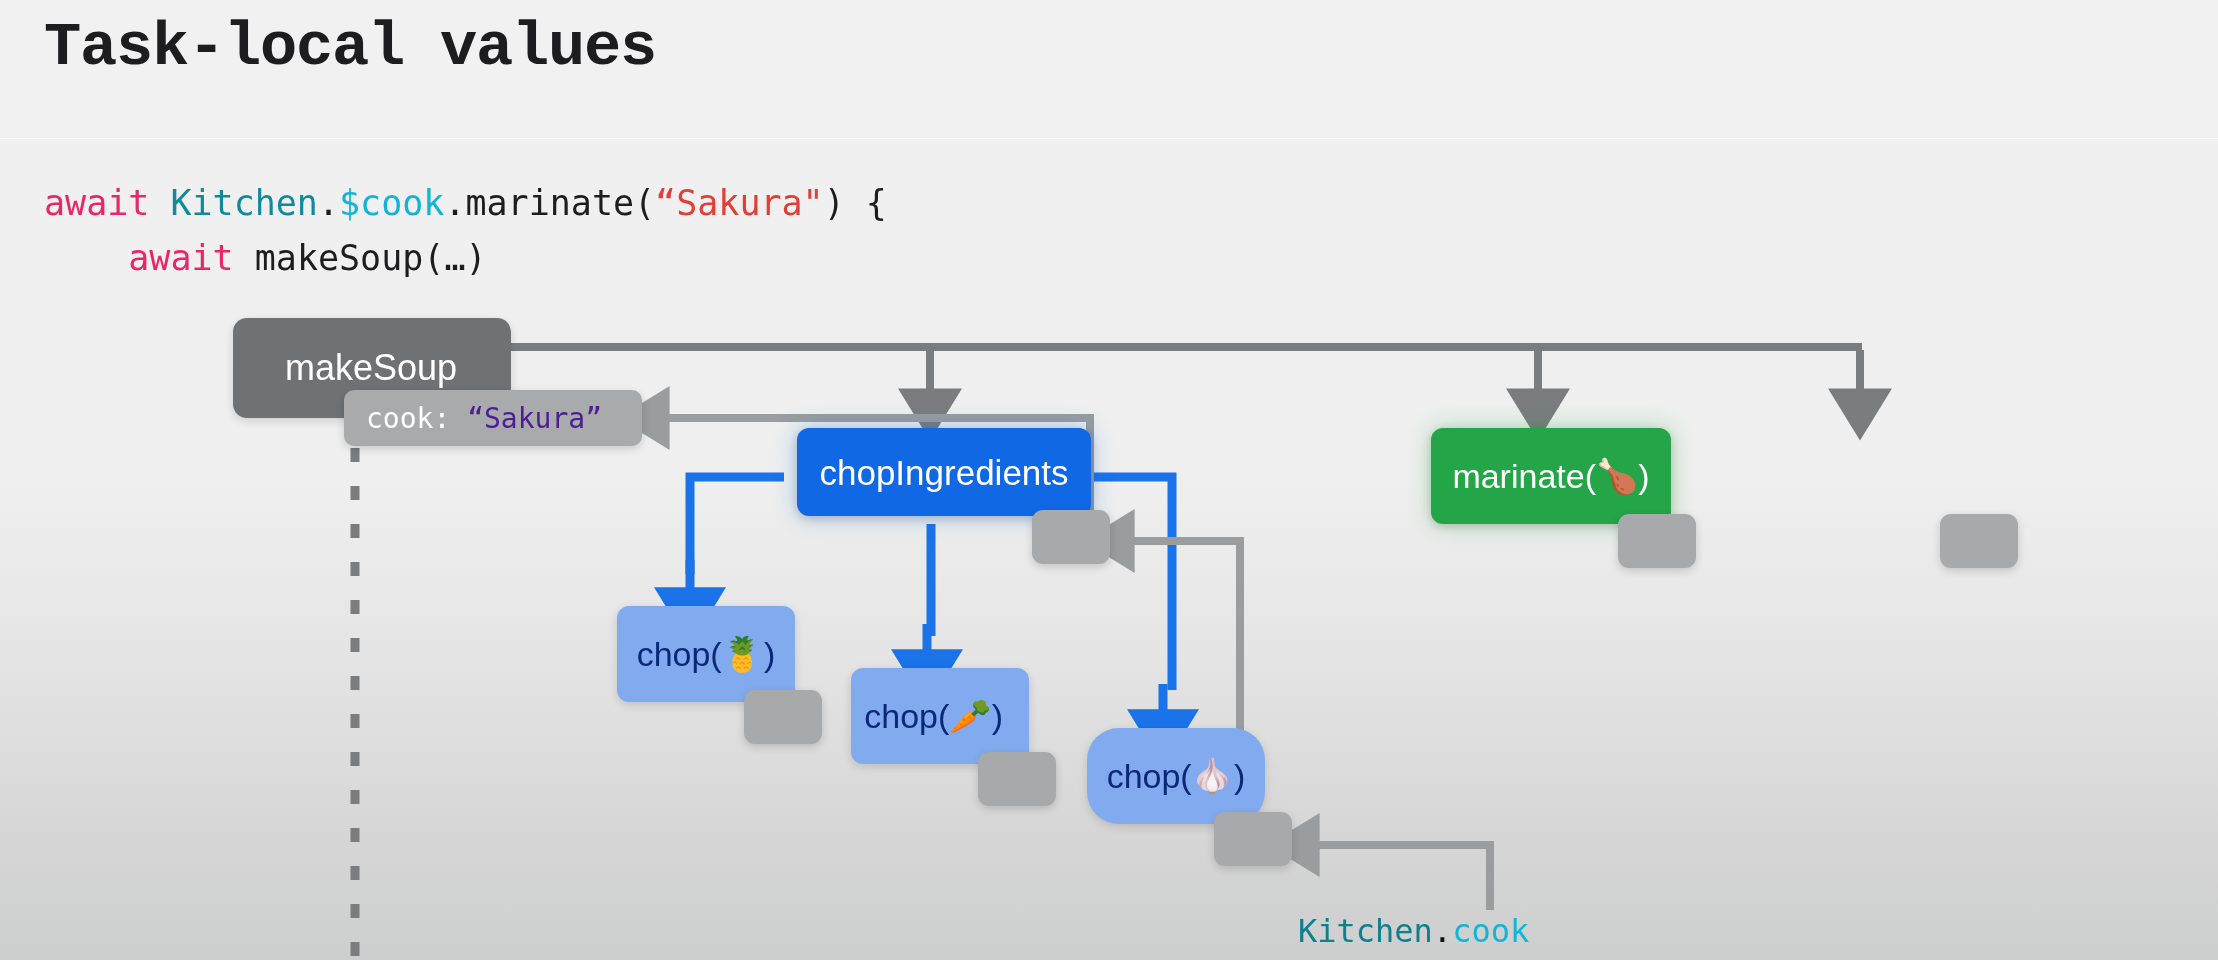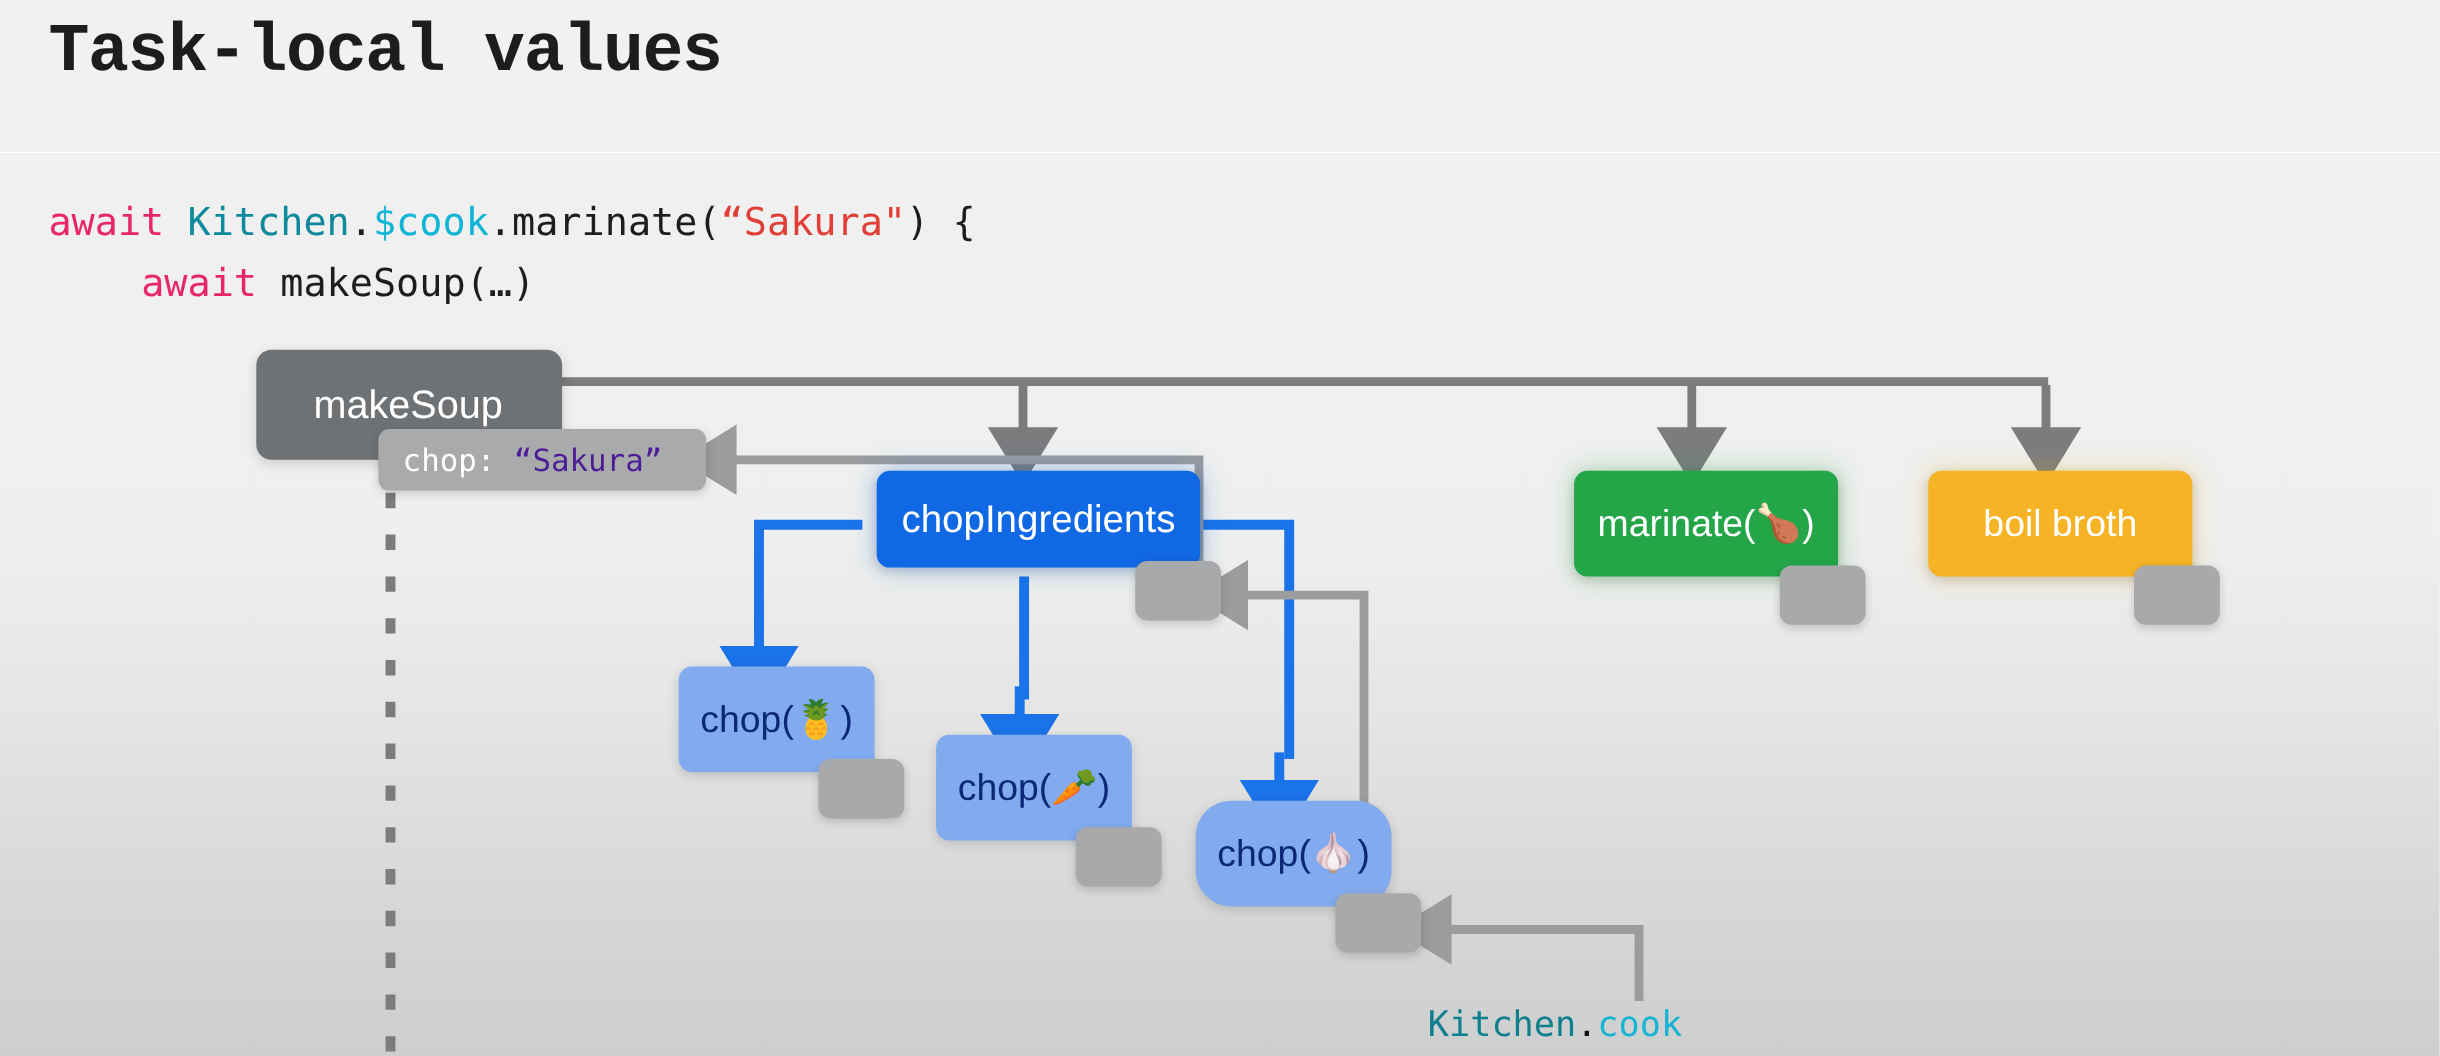--- a/index.html
+++ b/index.html
@@ -123,20 +123,21 @@
     left: 604px; top: 606px;
     width: 178px; height: 96px;
     background: #82abef;
     color: #0b2878;
   }
   .node-chop2 {
     left: 838px; top: 668px;
     width: 178px; height: 96px;
     background: #82abef;
     color: #0b2878;
+    justify-content: flex-end;
   }
   .node-chop3 {
     left: 1074px; top: 728px;
     width: 178px; height: 96px;
     background: #82abef;
     color: #0b2878;
     border-radius: 32px;
   }
 
   
@@ -254,36 +255,33 @@
     <g stroke="#7a7c7e" stroke-width="9" stroke-dasharray="14 24" stroke-linecap="butt" fill="none">
       <path d="M355,448 L355,960"></path>
     </g>
   </svg>
 
   <div class="node node-makesoup">
     <span>makeSoup</span>
   </div>
 
   <div id="tlv-box">
-    <span class="k">chop: </span><span class="v">“Sakura”</span>
+    <span class="k">cook: </span><span class="v">“Sakura”</span>
   </div>
 
   <div class="node node-chopingredients">
     <span>chopIngredients</span>
   </div>
   <div class="handle h-chopingredients"></div>
 
   <div class="node node-marinate">
     <span>marinate(🍗)</span>
   </div>
   <div class="handle h-marinate"></div>
 
-  <div class="node node-boilbroth">
-    <span>boil broth</span>
-  </div>
   <div class="handle h-boilbroth"></div>
 
   <div class="node node-chop1">
     <span>chop(🍍)</span>
   </div>
   <div class="handle h-chop1"></div>
 
   <div class="node node-chop2">
     <span>chop(🥕)</span>
   </div>

